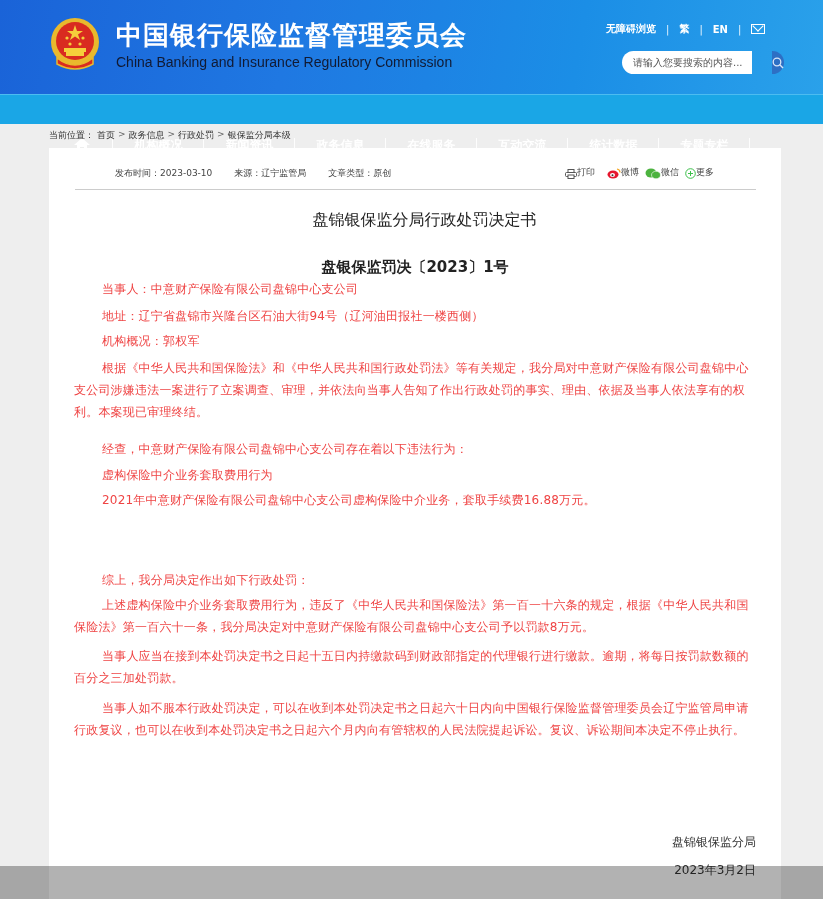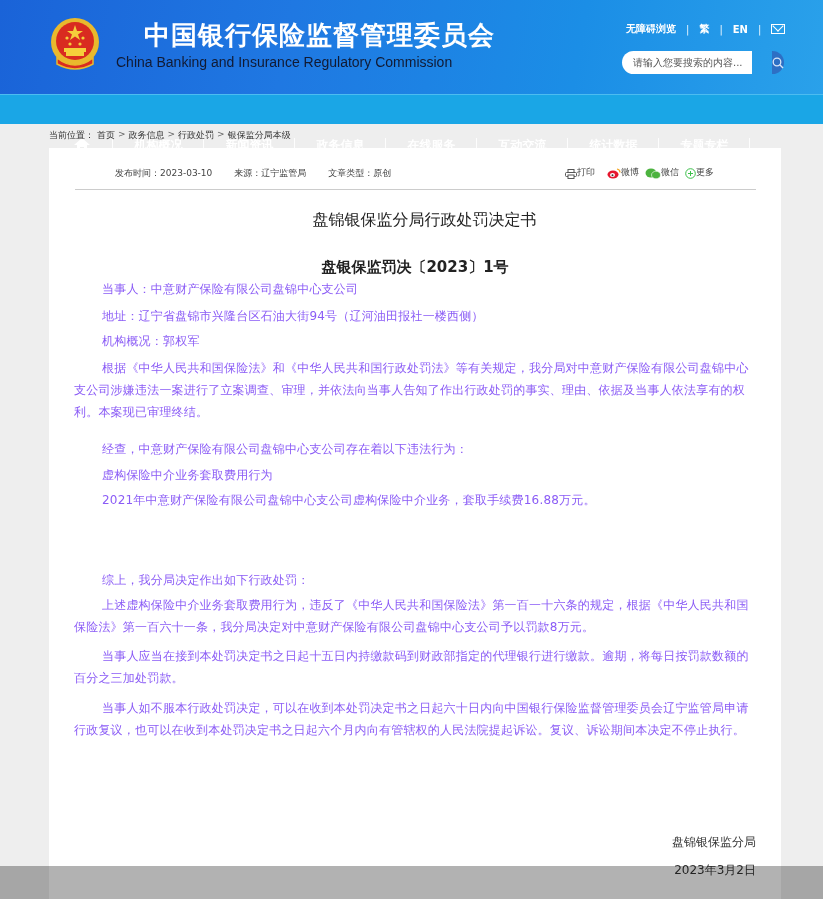--- a/index.html
+++ b/index.html
@@ -2,24 +2,24 @@
 <html><head>
 <meta charset="utf-8">
 <style>
   * { box-sizing: border-box; margin: 0; padding: 0; }
   html, body { width: 823px; height: 899px; overflow: hidden; }
   body { font-family: "DejaVu Sans", "Liberation Sans", sans-serif; background: #eeeeee; position: relative; }
 
   .header { position: absolute; left: 0; top: 0; width: 823px; height: 94px;
     background: linear-gradient(100deg, #1a63d8 0%, #1f78e2 35%, #1b8ee6 70%, #2aa1ea 100%); }
   .emblem { position: absolute; left: 49px; top: 16px; width: 52px; height: 56px; }
-  .site-title { position: absolute; left: 116px; top: 18px; font-size: 26px; font-weight: bold; color: #ffffff; letter-spacing: 1px; white-space: nowrap; margin-left: 28px; }
+  .site-title { position: absolute; left: 116px; top: 18px; font-size: 26px; font-weight: bold; color: #ffffff; letter-spacing: 1px; white-space: nowrap; }
   .site-sub { position: absolute; left: 116px; top: 54px; font-size: 14px; color: #111a33; font-family: "Liberation Sans", sans-serif; white-space: nowrap; }
 
-  .toplinks { position: absolute; left: 626px; top: 22px; display: flex; align-items: center; font-size: 10px; color: #fff; font-weight: bold; justify-content: center; }
+  .toplinks { position: absolute; left: 606px; top: 22px; display: flex; align-items: center; font-size: 10px; color: #fff; font-weight: bold; justify-content: center; }
   .toplinks .sep { margin: 0 10px; font-weight: normal; opacity: .9; }
   .mail-icon { width: 14px; height: 10px; border: 1px solid #fff; position: relative; display: inline-block; }
   .mail-icon::after { content: ""; position: absolute; left: 2px; top: -3px; width: 7px; height: 7px; border-right: 1px solid #fff; border-bottom: 1px solid #fff; transform: rotate(45deg); }
 
   .search { position: absolute; left: 622px; top: 51px; width: 160px; height: 23px; display: flex; gap: 20px; }
   .search-input { width: 130px; height: 23px; border: none; border-radius: 12px 0 0 12px; background: #fff; font-size: 10px; padding-left: 11px; color: #555; outline: none; font-family: "DejaVu Sans", sans-serif; }
   .search-input::placeholder { color: #555; }
   .search-btn { width: 30px; height: 23px; border-radius: 0 12px 12px 0; background: #2d6fc4; display: flex; align-items: center; justify-content: center; cursor: pointer; }
 
   .nav { position: absolute; left: 0; top: 94px; width: 823px; height: 30px; background: #1aa6e6; border-top: 1px solid #4cbcf0; }
@@ -35,21 +35,21 @@
   .content { position: absolute; left: 49px; top: 148px; width: 732px; height: 760px; background: #ffffff; }
   .meta { position: absolute; left: 66px; top: 19px; font-size: 9px; color: #444; display: flex; white-space: nowrap; }
   .meta span { margin-right: 22px; }
   .share { position: absolute; left: 516px; top: 18px; display: flex; align-items: center; font-size: 9px; color: #444; }
   .share-item { display: flex; align-items: flex-end; margin-right: 6px; cursor: pointer; }
   .meta-line { position: absolute; left: 26px; top: 41px; width: 681px; height: 1px; background: #cccccc; }
 
   .doc-title { position: absolute; left: 0; width: 732px; top: 62px; text-align: center; font-size: 16px; color: #222; padding-left: 19px; }
   .doc-num { position: absolute; left: 0; width: 732px; top: 110px; text-align: center; font-size: 15px; color: #222; font-weight: bold; }
 
-  .para { position: absolute; left: 25px; width: 684px; font-size: 12px; color: #8b5cf6; line-height: 22px; text-indent: 28px; letter-spacing: 0.2px; }
+  .para { position: absolute; left: 25px; width: 684px; font-size: 12px; color: #ef4444; line-height: 22px; text-indent: 28px; letter-spacing: 0.2px; }
   .sign { position: absolute; right: 25px; font-size: 12px; color: #333; text-align: right; white-space: nowrap; }
 
   .overlay { position: absolute; left: 0; top: 866px; width: 823px; height: 33px; background: rgba(0,0,0,0.3); }
 </style>
 </head>
 <body>
 
 <div class="header">
   <svg class="emblem" viewBox="0 0 52 56">
     <circle cx="26" cy="26" r="24" fill="#e9b92d"></circle>

